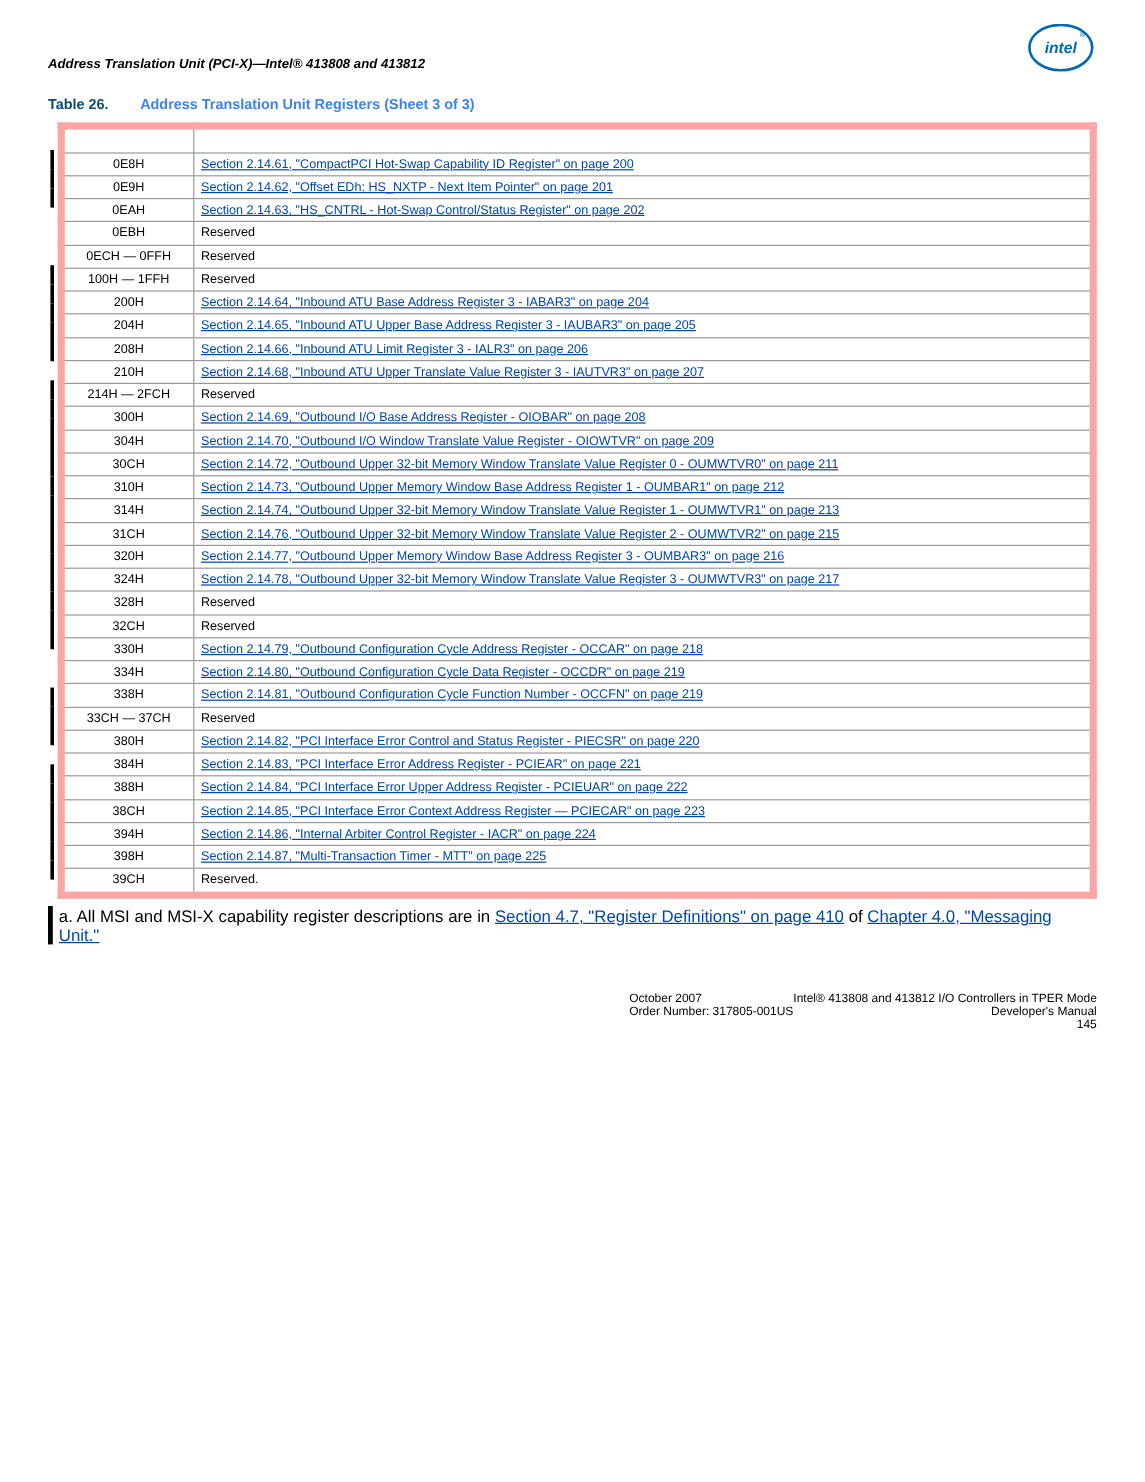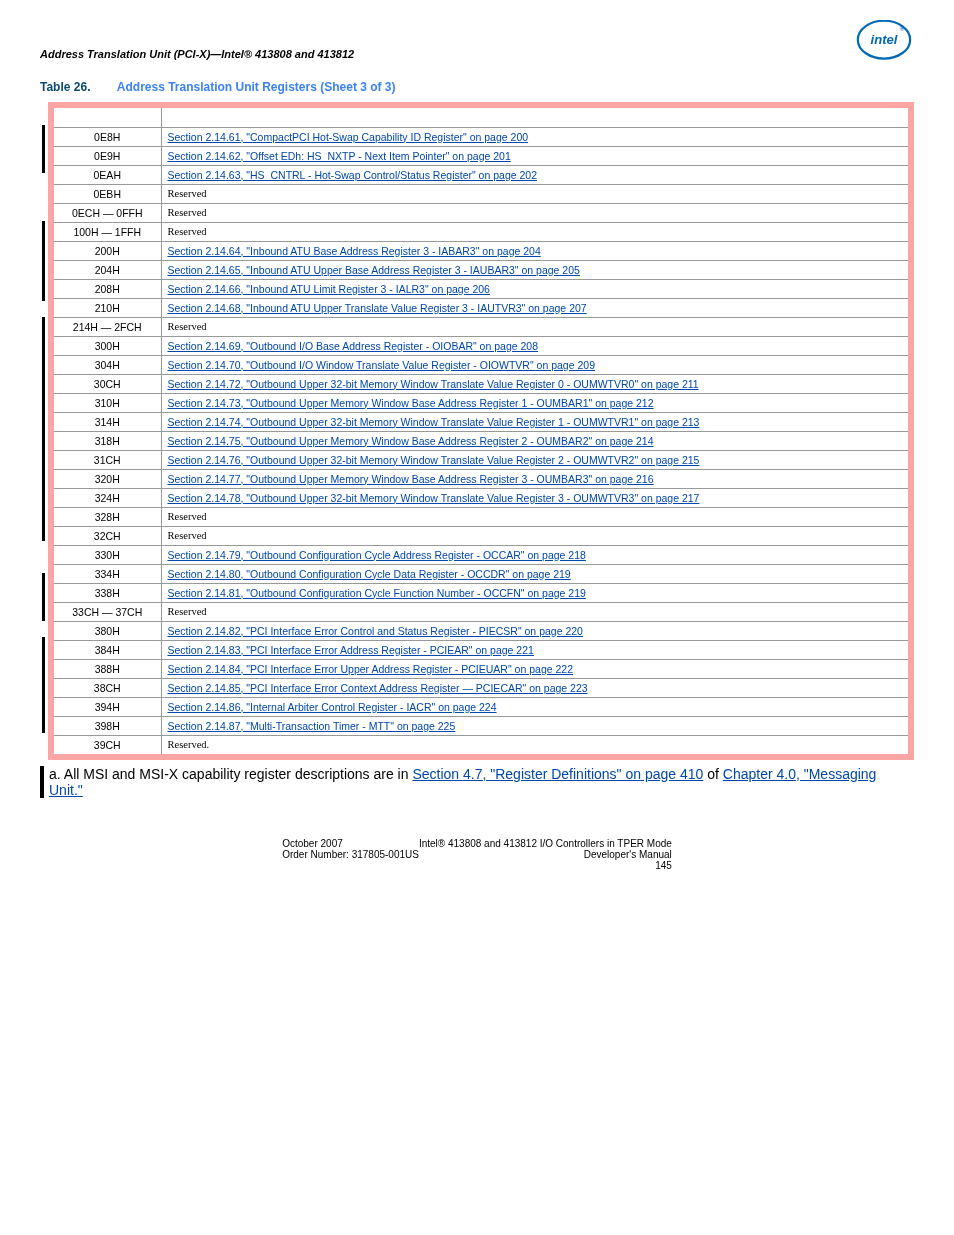--- a/index.html
+++ b/index.html
@@ -52,32 +52,31 @@
     .addr-col {
       width: 110px;
       text-align: center;
       font-weight: normal;
     }
     .desc-col {
       color: #0047AB;
     }
     .desc-col.black {
       color: #000;
-      font-family: Liberation Serif, serif;
     }
     .footnote {
       font-size: 14px;
       margin-top: 8px;
       display: flex;
       gap: 4px;
     }
     .footer-area {
       margin-top: 40px;
       display: flex;
-      justify-content: center;
+      justify-content: flex-end;
       font-size: 10px;
     }
     .blue-link { color: #0047AB; }
   </style>
 </head>
 <body>
 
 <div class="header-area">
   <div class="header-title">Address Translation Unit (PCI-X)—Intel® 413808 and 413812</div>
   <svg class="intel-logo" viewBox="0 0 80 55" xmlns="http://www.w3.org/2000/svg">
@@ -196,24 +195,20 @@
           <td class="addr-col">30CH</td>
           <td><a href="#" class="blue-link">Section 2.14.72, "Outbound Upper 32-bit Memory Window Translate Value Register 0 - OUMWTVR0" on page 211</a></td>
         </tr>
         <tr>
           <td class="addr-col">310H</td>
           <td><a href="#" class="blue-link">Section 2.14.73, "Outbound Upper Memory Window Base Address Register 1 - OUMBAR1" on page 212</a></td>
         </tr>
         <tr>
           <td class="addr-col">314H</td>
           <td><a href="#" class="blue-link">Section 2.14.74, "Outbound Upper 32-bit Memory Window Translate Value Register 1 - OUMWTVR1" on page 213</a></td>
-        </tr>
-        <tr>
-          <td class="addr-col">318H</td>
-          <td><a href="#" class="blue-link">Section 2.14.75, "Outbound Upper Memory Window Base Address Register 2 - OUMBAR2" on page 214</a></td>
         </tr>
         <tr>
           <td class="addr-col">31CH</td>
           <td><a href="#" class="blue-link">Section 2.14.76, "Outbound Upper 32-bit Memory Window Translate Value Register 2 - OUMWTVR2" on page 215</a></td>
         </tr>
         <tr>
           <td class="addr-col">320H</td>
           <td><a href="#" class="blue-link">Section 2.14.77, "Outbound Upper Memory Window Base Address Register 3 - OUMBAR3" on page 216</a></td>
         </tr>
         <tr>

